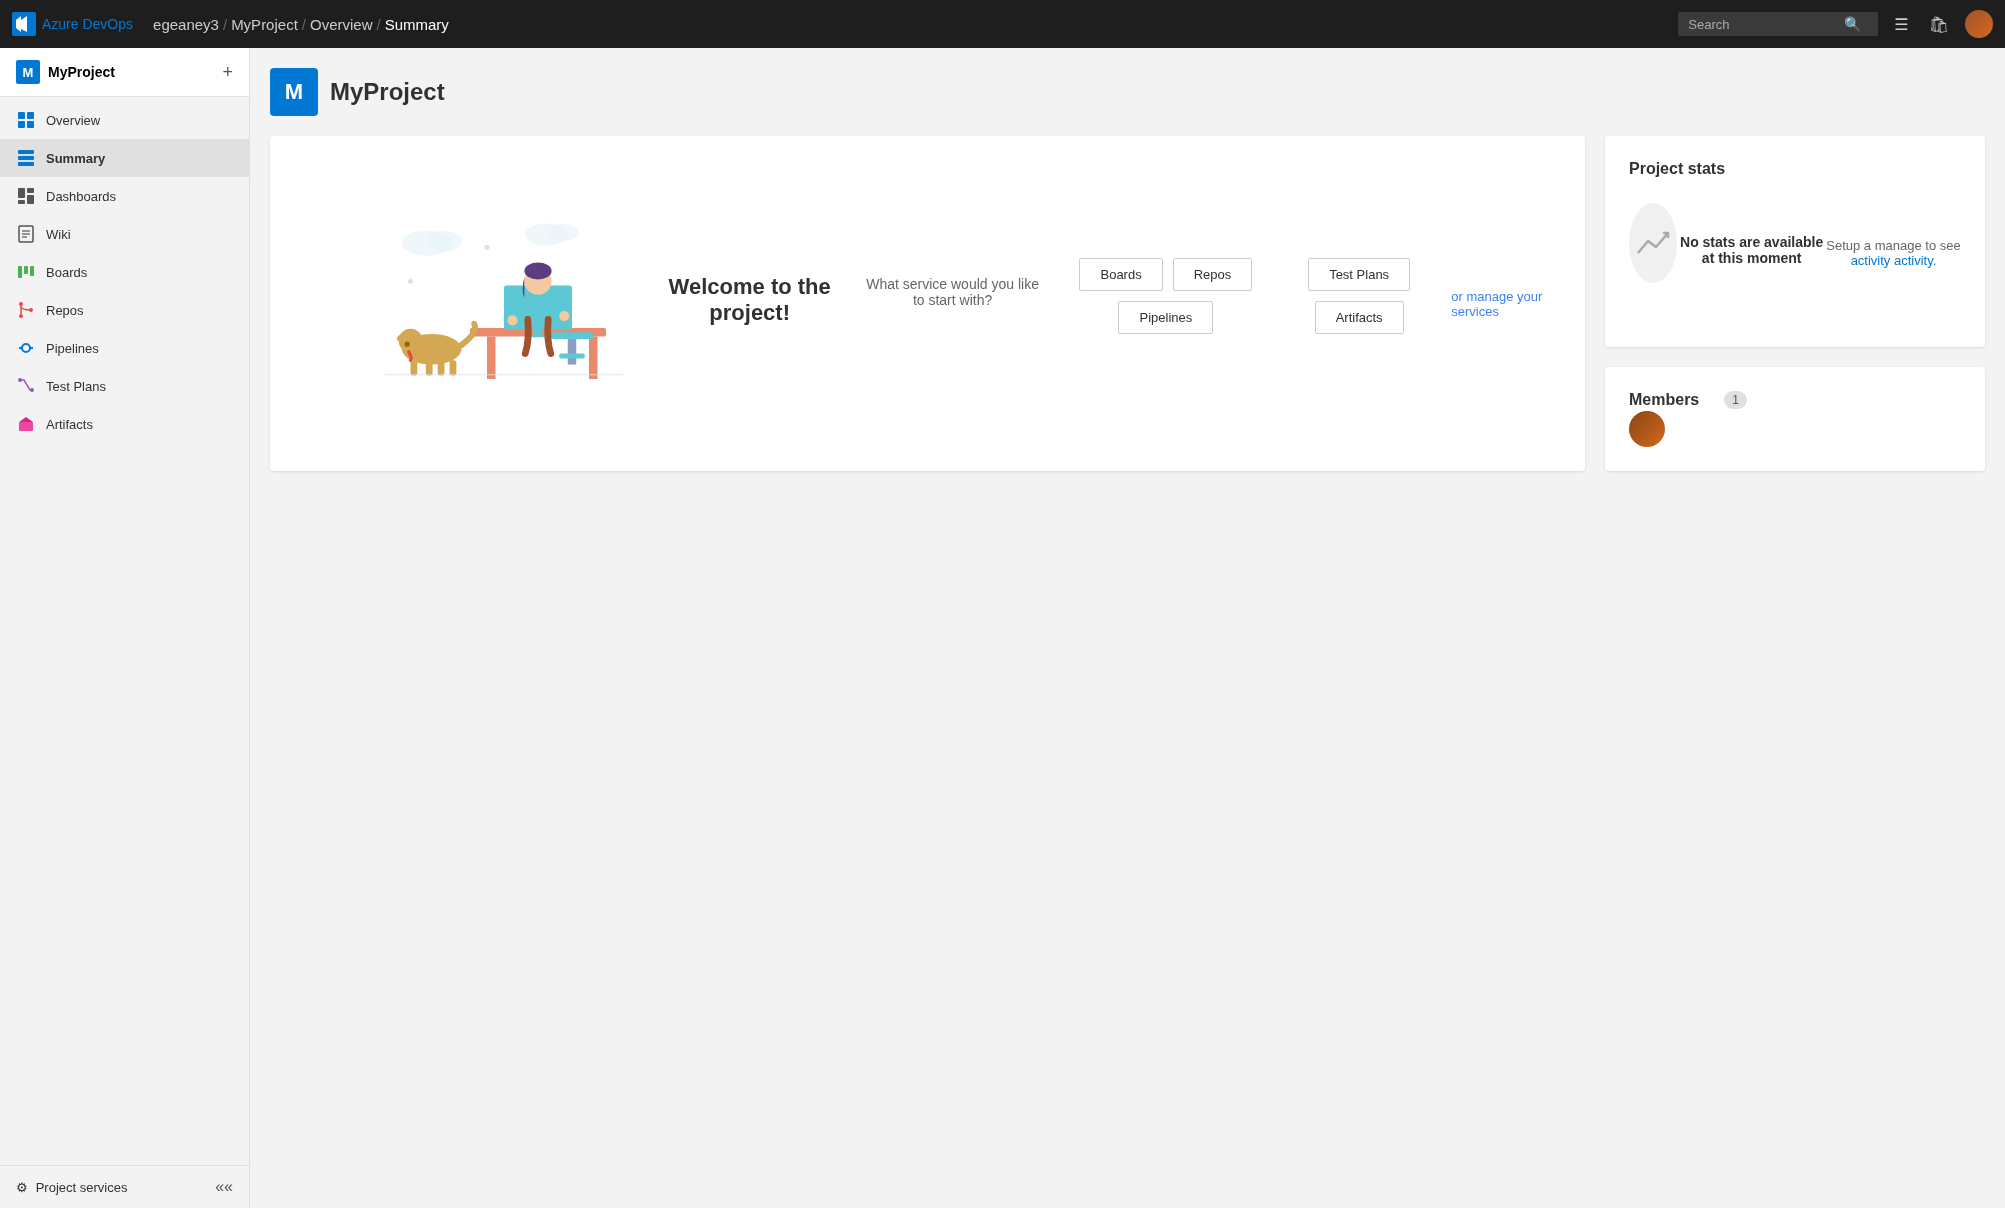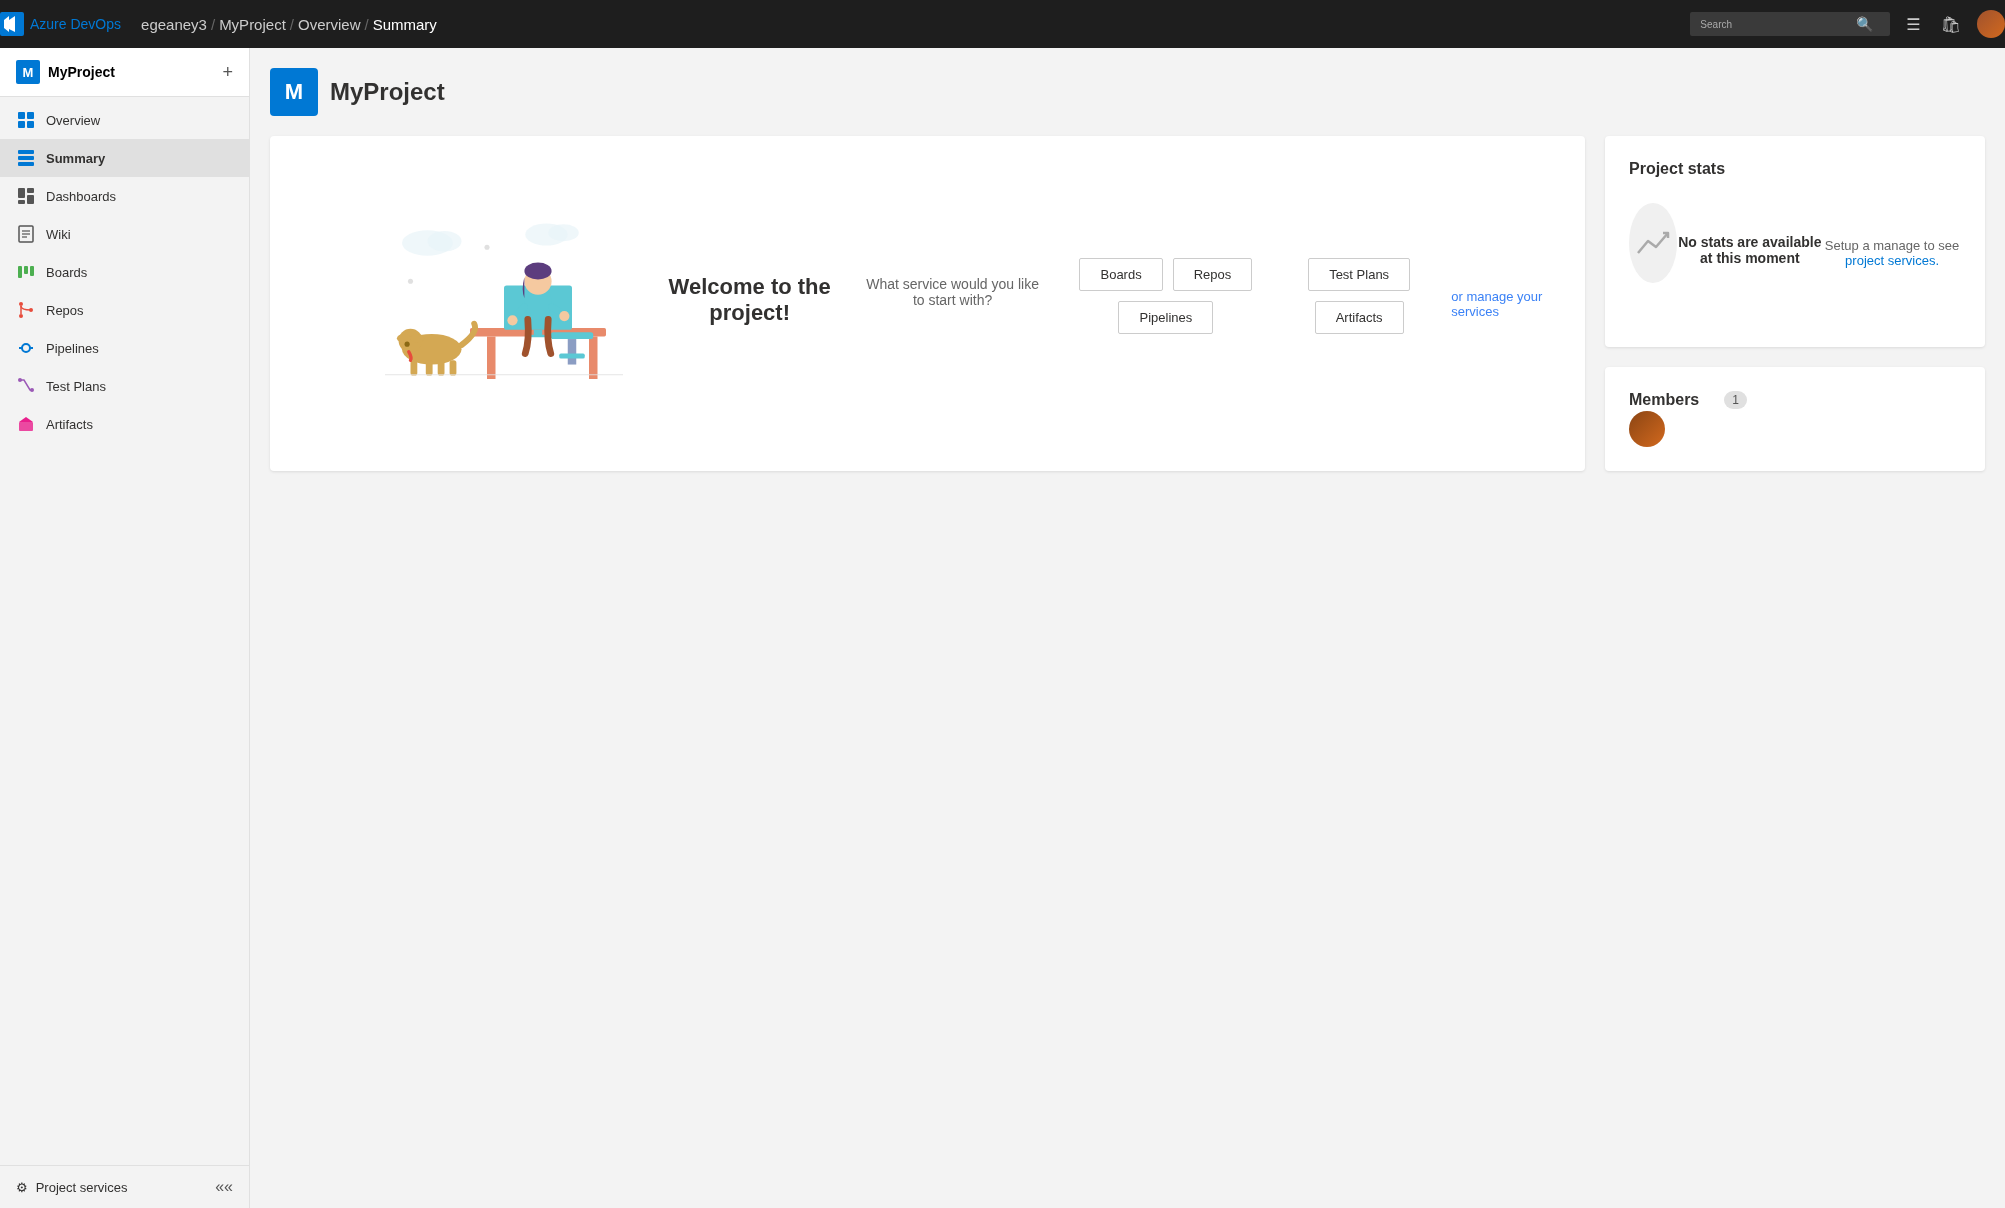--- a/index.html
+++ b/index.html
@@ -1,33 +1,33 @@
 <!DOCTYPE html>
 <html><head>
   <meta charset="utf-8">
   <style>
     * { box-sizing: border-box; margin: 0; padding: 0; }
     body { font-family: 'Segoe UI', Arial, sans-serif; font-size: 14px; background: #f3f3f3; display: flex; flex-direction: column; height: 100vh; overflow: hidden; }
 
     
     .topnav {
       display: flex; background: #1e1e1e; height: 48px;
-      padding: 0 0; gap: 8px; flex-shrink: 0; color: #fff;
+      padding: 0 12px; gap: 8px; flex-shrink: 0; color: #fff;
     }
     .topnav-logo { display: flex; align-items: center; gap: 6px; }
     .topnav-logo-icon { width: 24px; height: 24px; }
     .topnav-brand { font-size: 14px; color: #fff; }
     .topnav-brand span { color: #0078d4; }
     .topnav-breadcrumb { display: flex; align-items: center; gap: 4px; margin-left: 12px; color: #ccc; font-size: 15px; }
     .topnav-breadcrumb a { color: #ccc; text-decoration: none; }
     .topnav-breadcrumb .sep { color: #666; }
     .topnav-breadcrumb .current { color: #fff; }
     .topnav-right { margin-left: auto; display: flex; align-items: center; gap: 12px; }
     .topnav-search { display: flex; align-items: center; background: #3a3a3a; border-radius: 2px; padding: 4px 10px; gap: 6px; min-width: 200px; }
-    .topnav-search input { background: transparent; border: none; outline: none; color: #fff; font-size: 10px; width: 150px; }
+    .topnav-search input { background: transparent; border: none; outline: none; color: #fff; font-size: 13px; width: 150px; }
     .topnav-search input::placeholder { color: #aaa; }
     .topnav-icon { color: #ccc; font-size: 16px; cursor: pointer; padding: 4px; }
     .topnav-avatar { width: 28px; height: 28px; border-radius: 50%; background: #555; overflow: hidden; display: flex; align-items: center; justify-content: center; cursor: pointer; }
     .topnav-avatar-img { width: 100%; height: 100%; object-fit: cover; background: linear-gradient(135deg, #a0522d, #d2691e); }
 
     
     .main-layout { display: flex; flex: 1; overflow: hidden; }
 
     
     .sidebar { width: 250px; background: #f3f3f3; display: flex; flex-direction: column; border-right: 1px solid #e0e0e0; flex-shrink: 0; }
@@ -334,21 +334,21 @@
           <h3 class="stats-title">Project stats</h3>
           <div class="stats-icon-area">
             <div class="stats-icon-circle">
               <svg width="40" height="40" viewBox="0 0 40 40">
                 <polyline points="5,30 15,18 23,24 35,10" stroke="#aaa" stroke-width="2.5" fill="none" stroke-linejoin="round"></polyline>
                 <polyline points="30,10 35,10 35,15" stroke="#aaa" stroke-width="2.5" fill="none" stroke-linejoin="round"></polyline>
               </svg>
             </div>
             <p class="stats-no-data">No stats are available at this moment</p>
             <p class="stats-setup">
-              <span>Setup a manage to see </span><a href="#">project services.</a>
+              <span>Setup a manage to see </span><a href="#">activity activity.</a>
             </p>
           </div>
         </div>
 
         <div class="members-card">
           <div class="members-header">
             <h3 class="members-title">Members</h3>
             <span class="members-count">1</span>
           </div>
           <div class="member-avatar">

